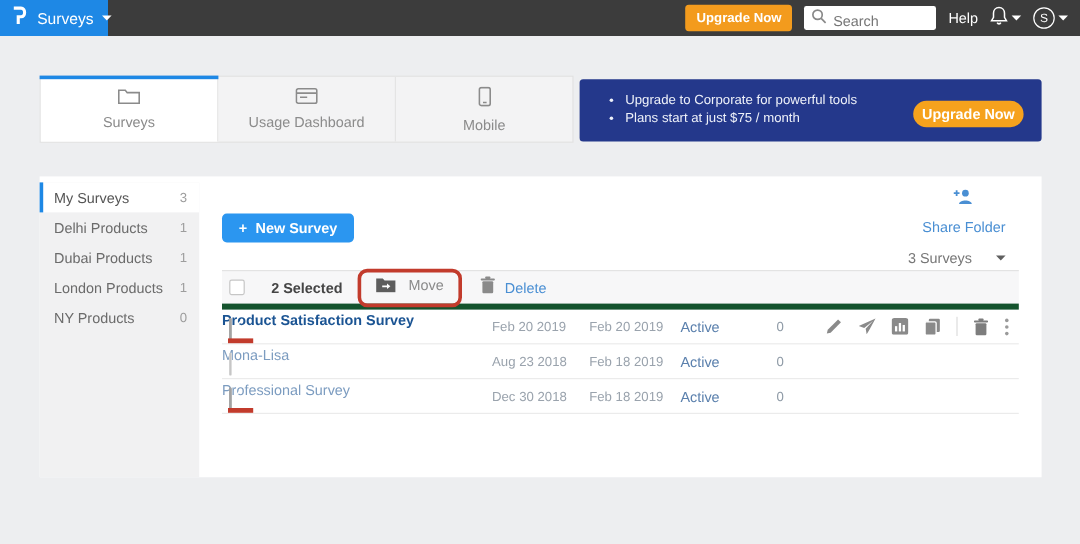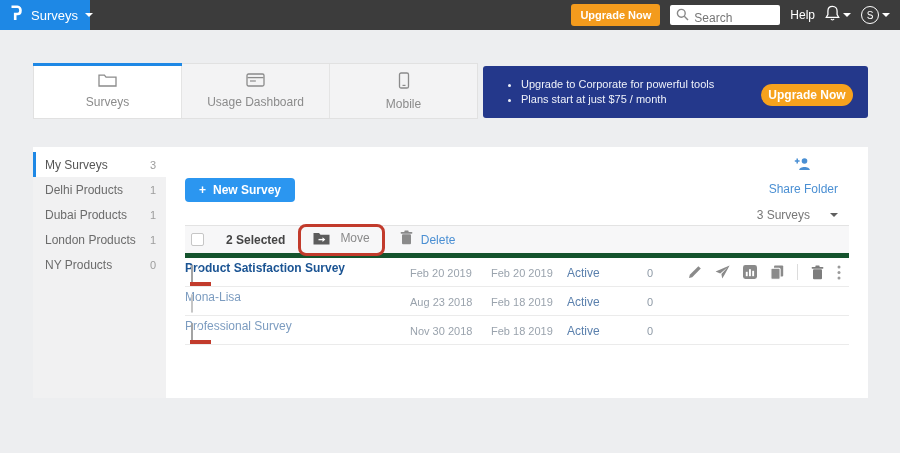--- a/index.html
+++ b/index.html
@@ -292,21 +292,21 @@
         <span class="cell status">Active</span>
         <span class="cell resp">0</span>
       </div>
 
       <div class="row">
         <span class="cb-wrap">
           <span class="checkbox checked"></span>
           <span class="anno-bar"></span>
         </span>
         <span class="title">Professional Survey</span>
-        <span class="cell d1">Nov 30 2018</span>
+        <span class="cell d1">Dec 30 2018</span>
         <span class="cell d2">Feb 18 2019</span>
         <span class="cell status">Active</span>
         <span class="cell resp">0</span>
       </div>
 
     </div>
   </main>
 </div>
 
 </body></html>

